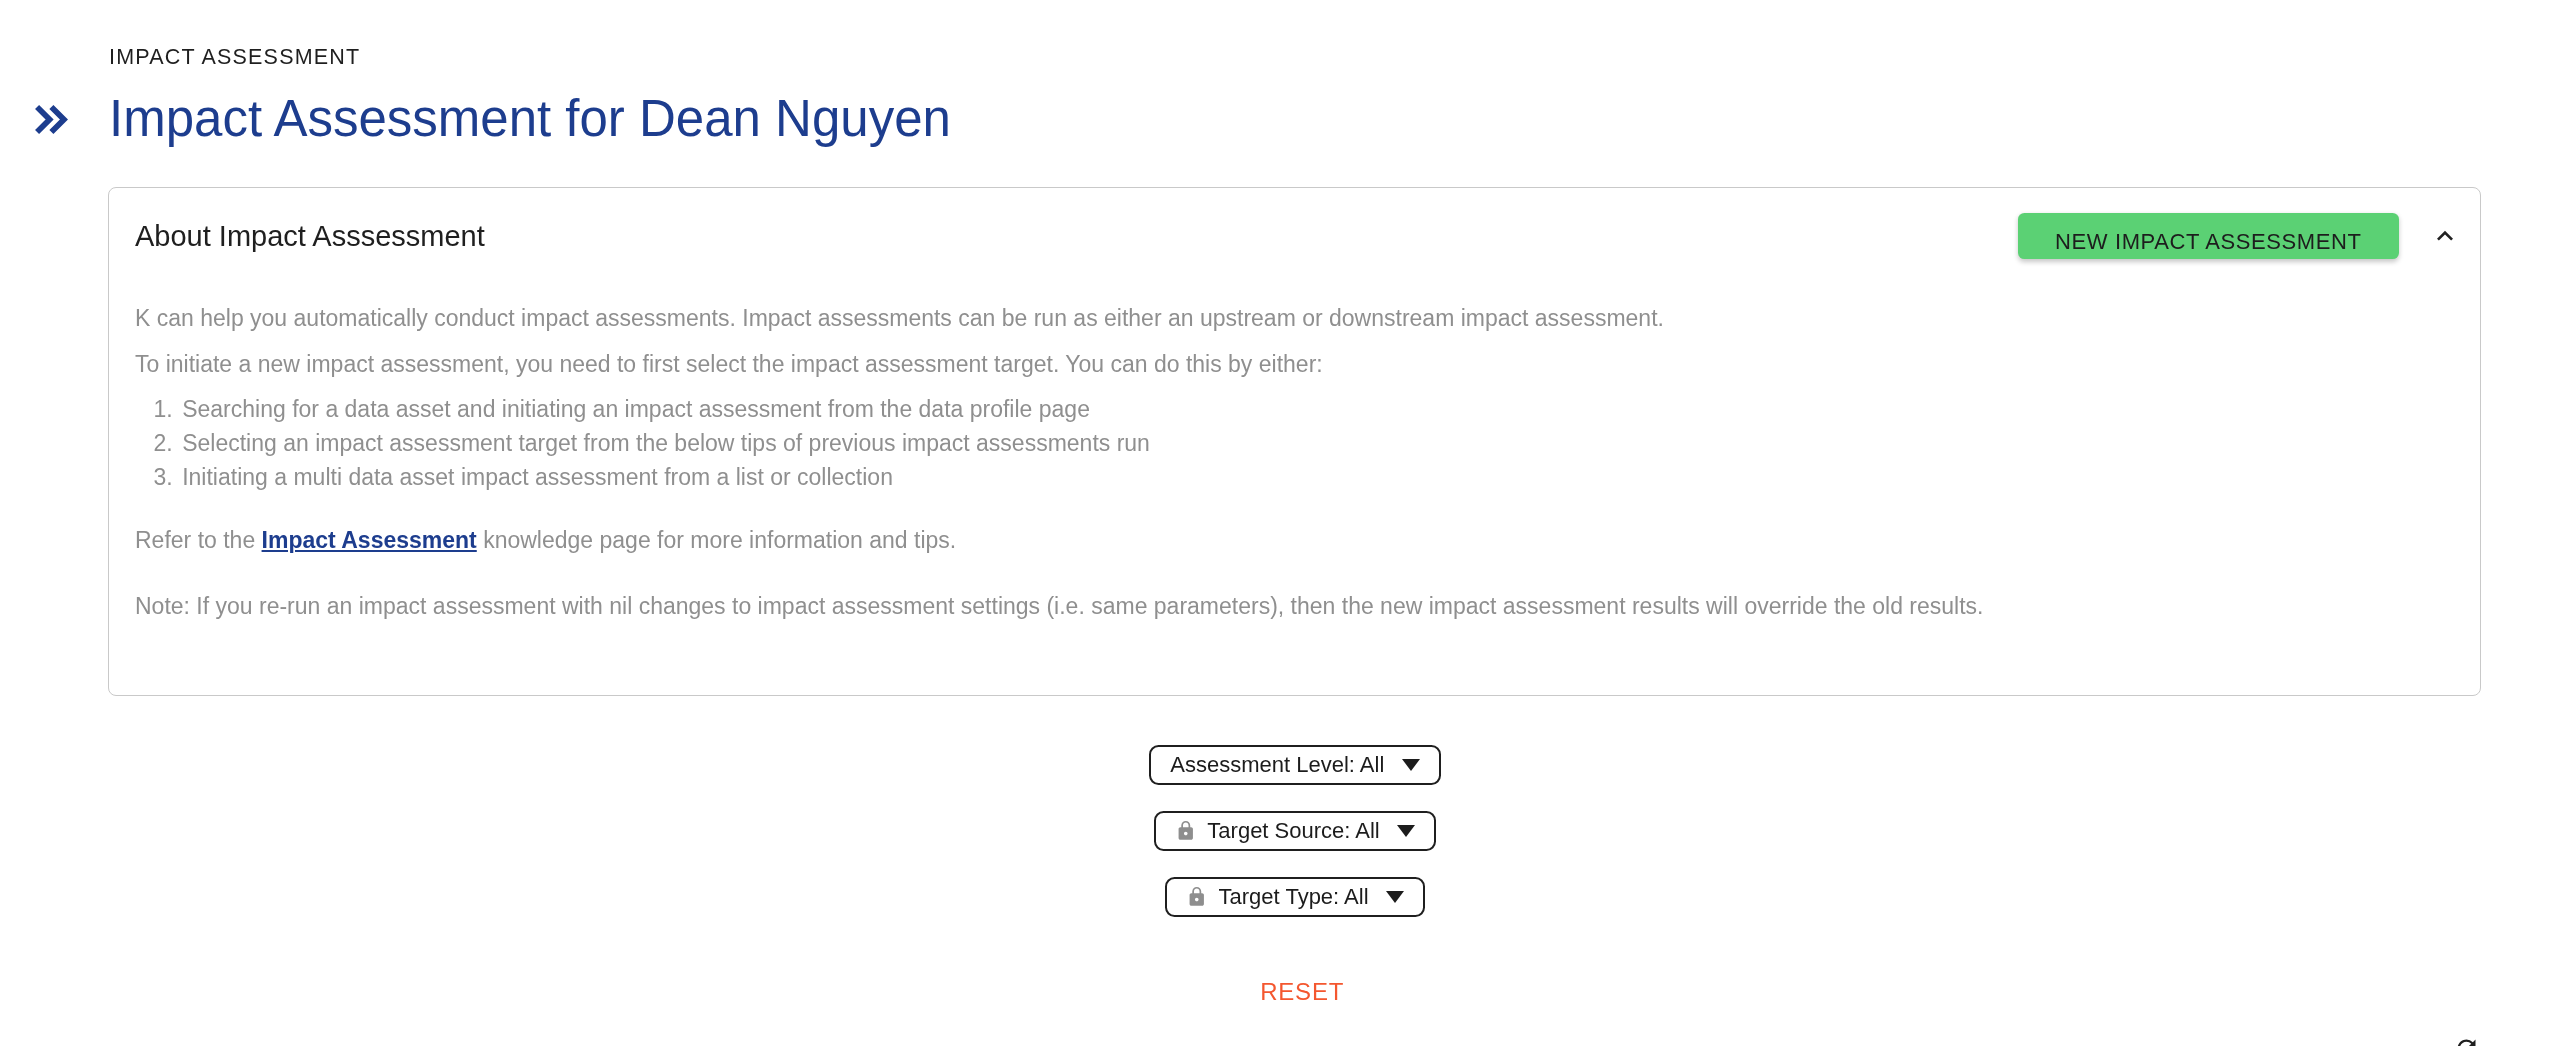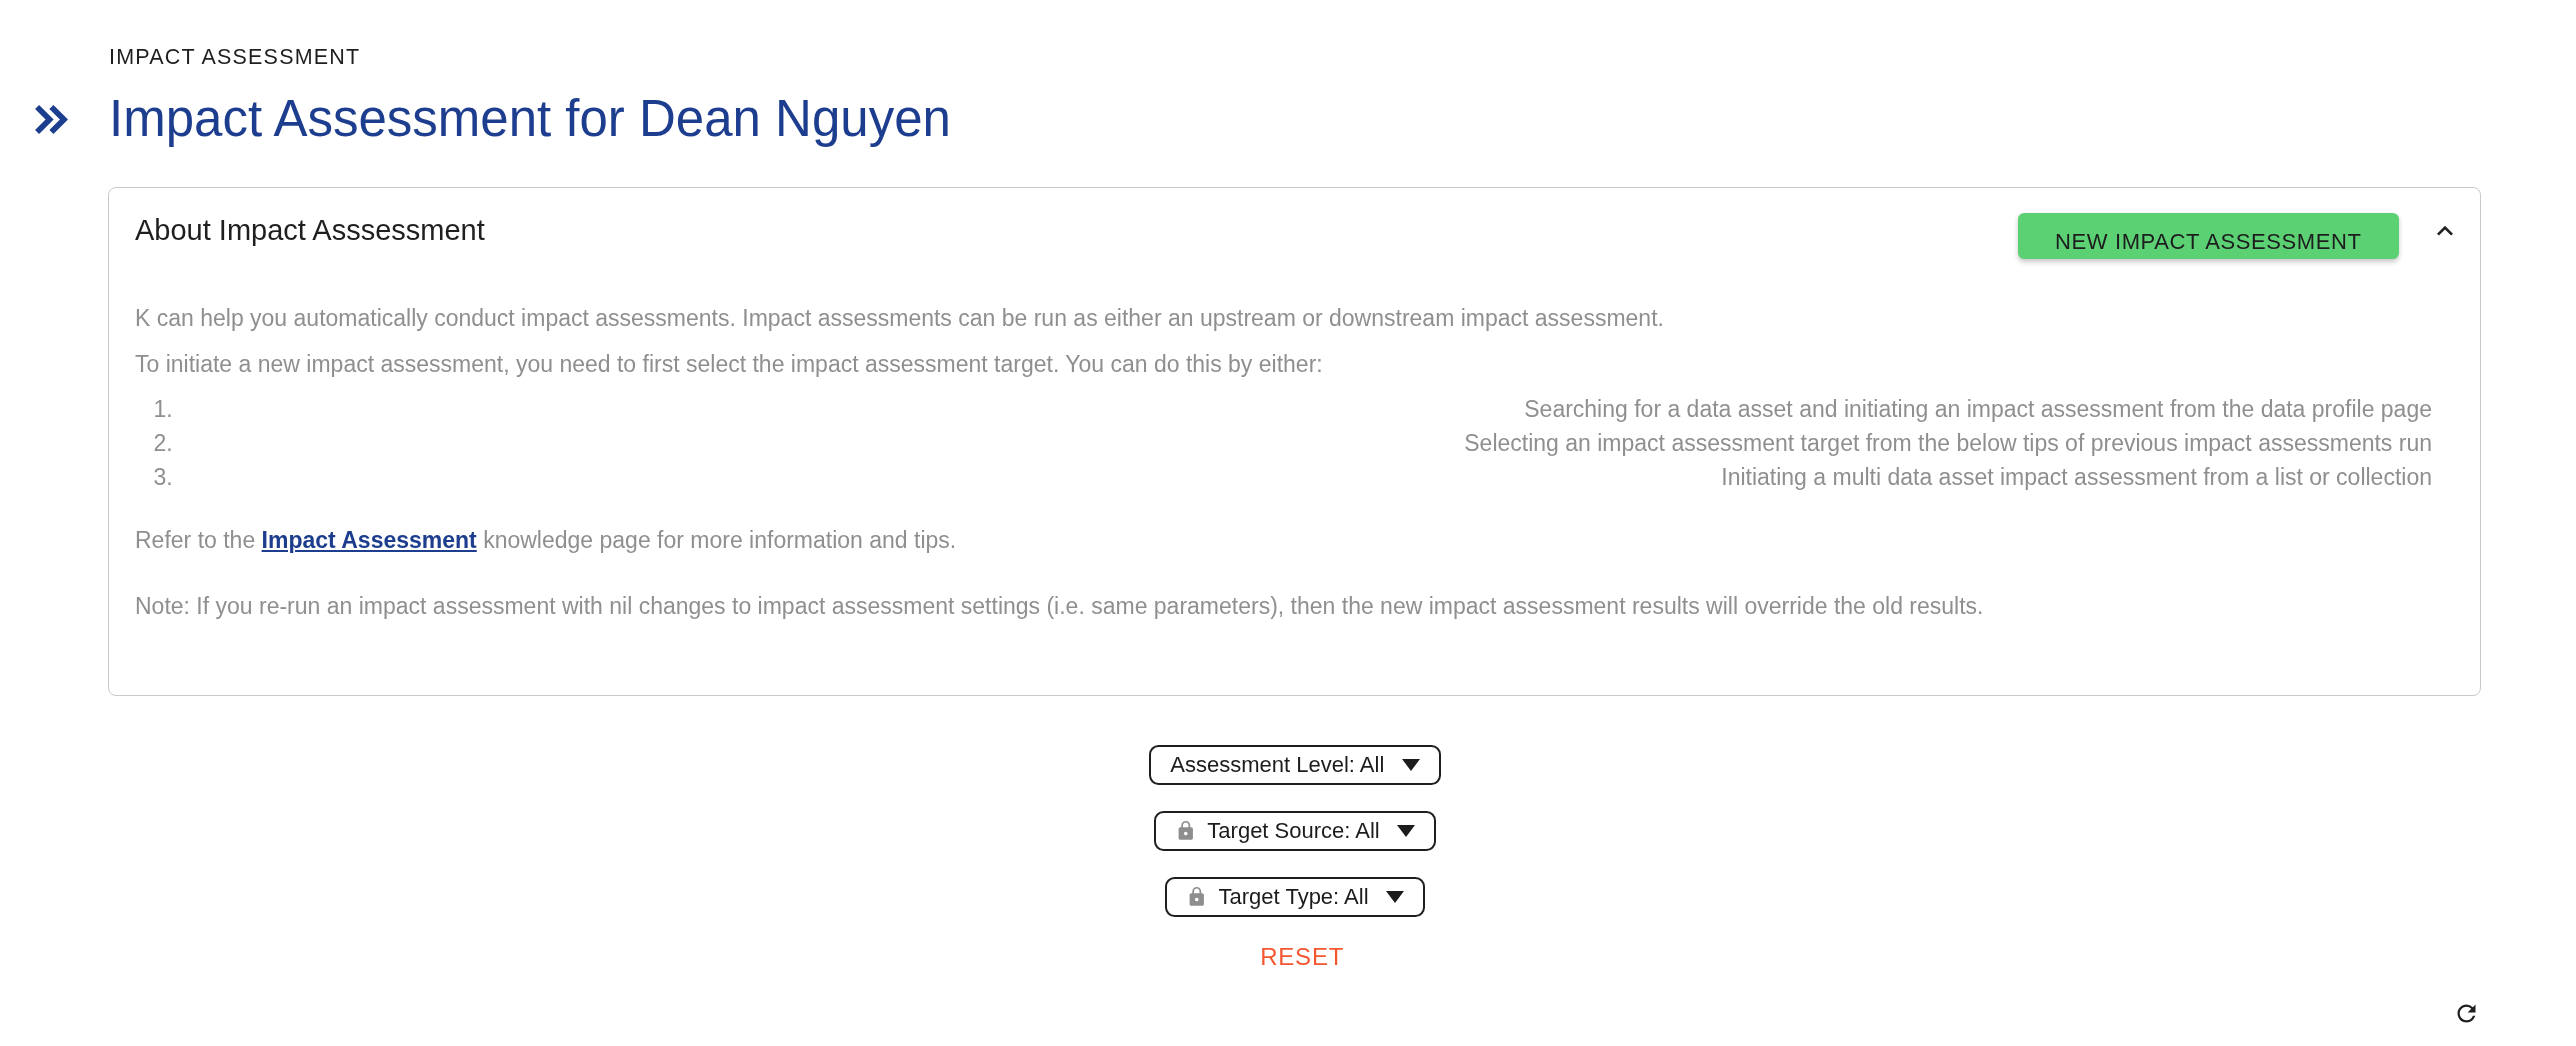--- a/index.html
+++ b/index.html
@@ -50,21 +50,21 @@
   .about-card {
     width: 2373px;
     height: 509px;
     margin: 38px 0 0 108px;
     border: 1.6px solid #c9c9c9;
     border-radius: 8px;
     background: #ffffff;
   }
   .card-header {
     display: flex;
-    align-items: flex-start;
+    align-items: center;
     padding: 25.4px 17.5px 0 26px;
   }
   .card-title {
     margin: 0;
     font-size: 29px;
     line-height: 35px;
     font-weight: 400;
     color: #1f1f1f;
   }
   .header-spacer { flex: 1; }
@@ -97,21 +97,20 @@
     padding: 43px 48px 0 26px;
     color: #8f8f8f;
     font-size: 23px;
     line-height: 33px;
   }
   .card-body p { margin: 0; }
   .card-body .p2 { margin-top: 13px; }
   .card-body ol {
     margin: 11px 0 16px 0;
     padding-left: 44px;
-    text-align: right;
   }
   .card-body li {
     line-height: 34px;
     padding-left: 3.2px;
   }
   .refer-line { margin-top: 30px !important; }
   .kb-link {
     color: #1d3d8e;
     font-weight: bold;
     text-decoration: underline;
@@ -155,20 +154,21 @@
     margin-left: 14.3px;
     border: none;
     background: none;
     font-family: "Liberation Sans", sans-serif;
     font-size: 24px;
     font-weight: 500;
     letter-spacing: 0.8px;
     color: #f4572f;
     cursor: pointer;
     padding: 0;
+    margin-top: 35px;
   }
   .refresh-btn {
     margin-left: auto;
     border: none;
     background: none;
     padding: 0;
     width: 32px;
     height: 32px;
     display: inline-flex;
     align-items: center;

